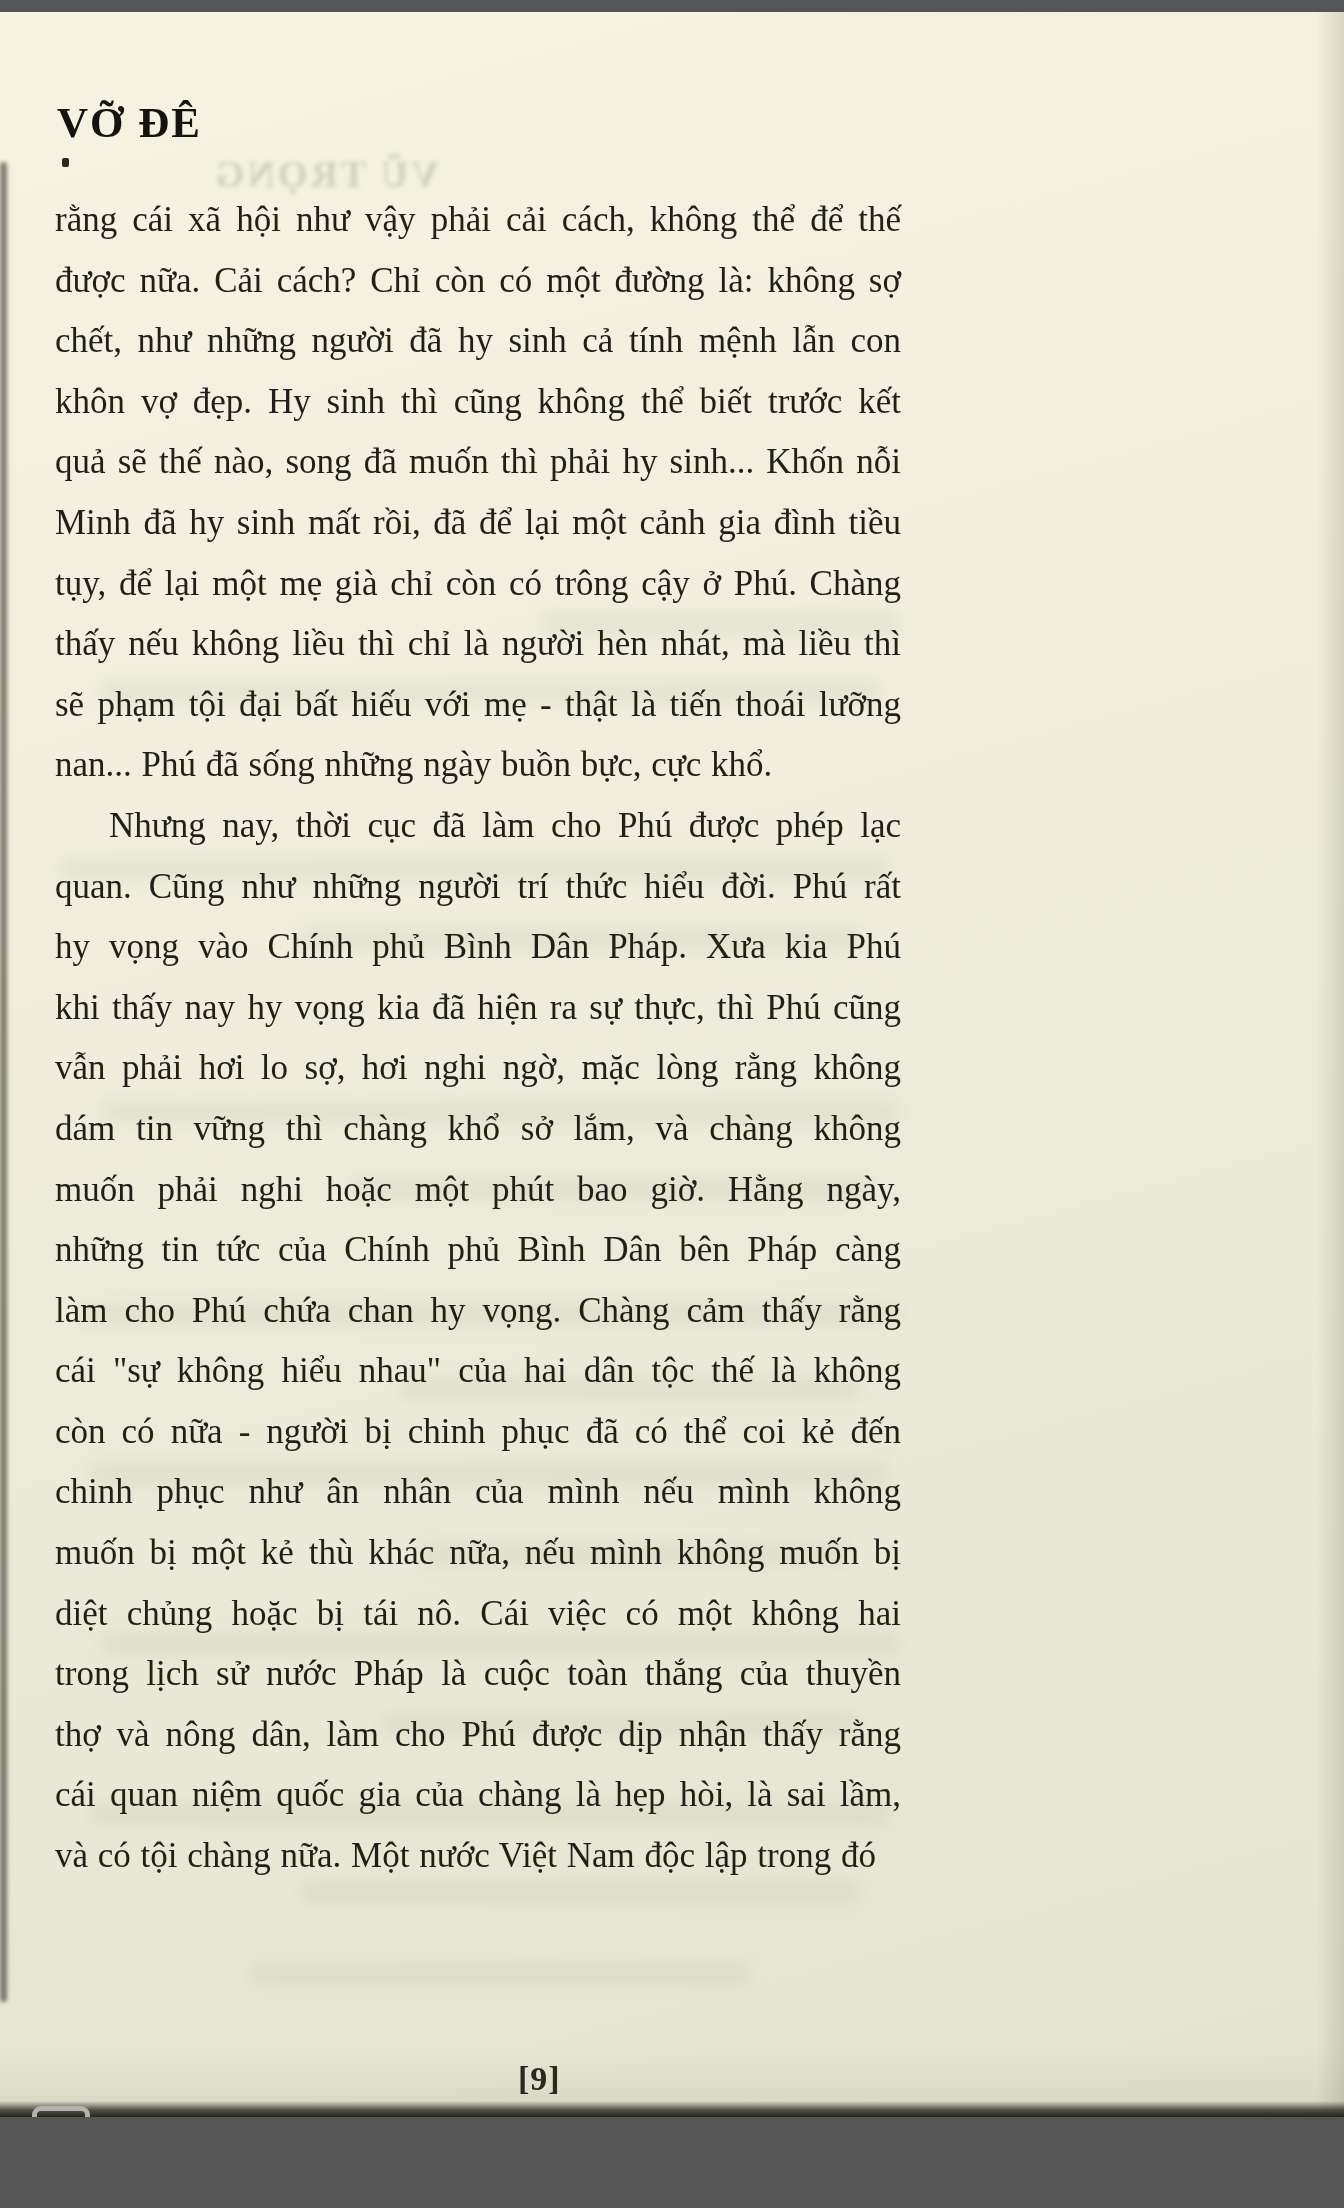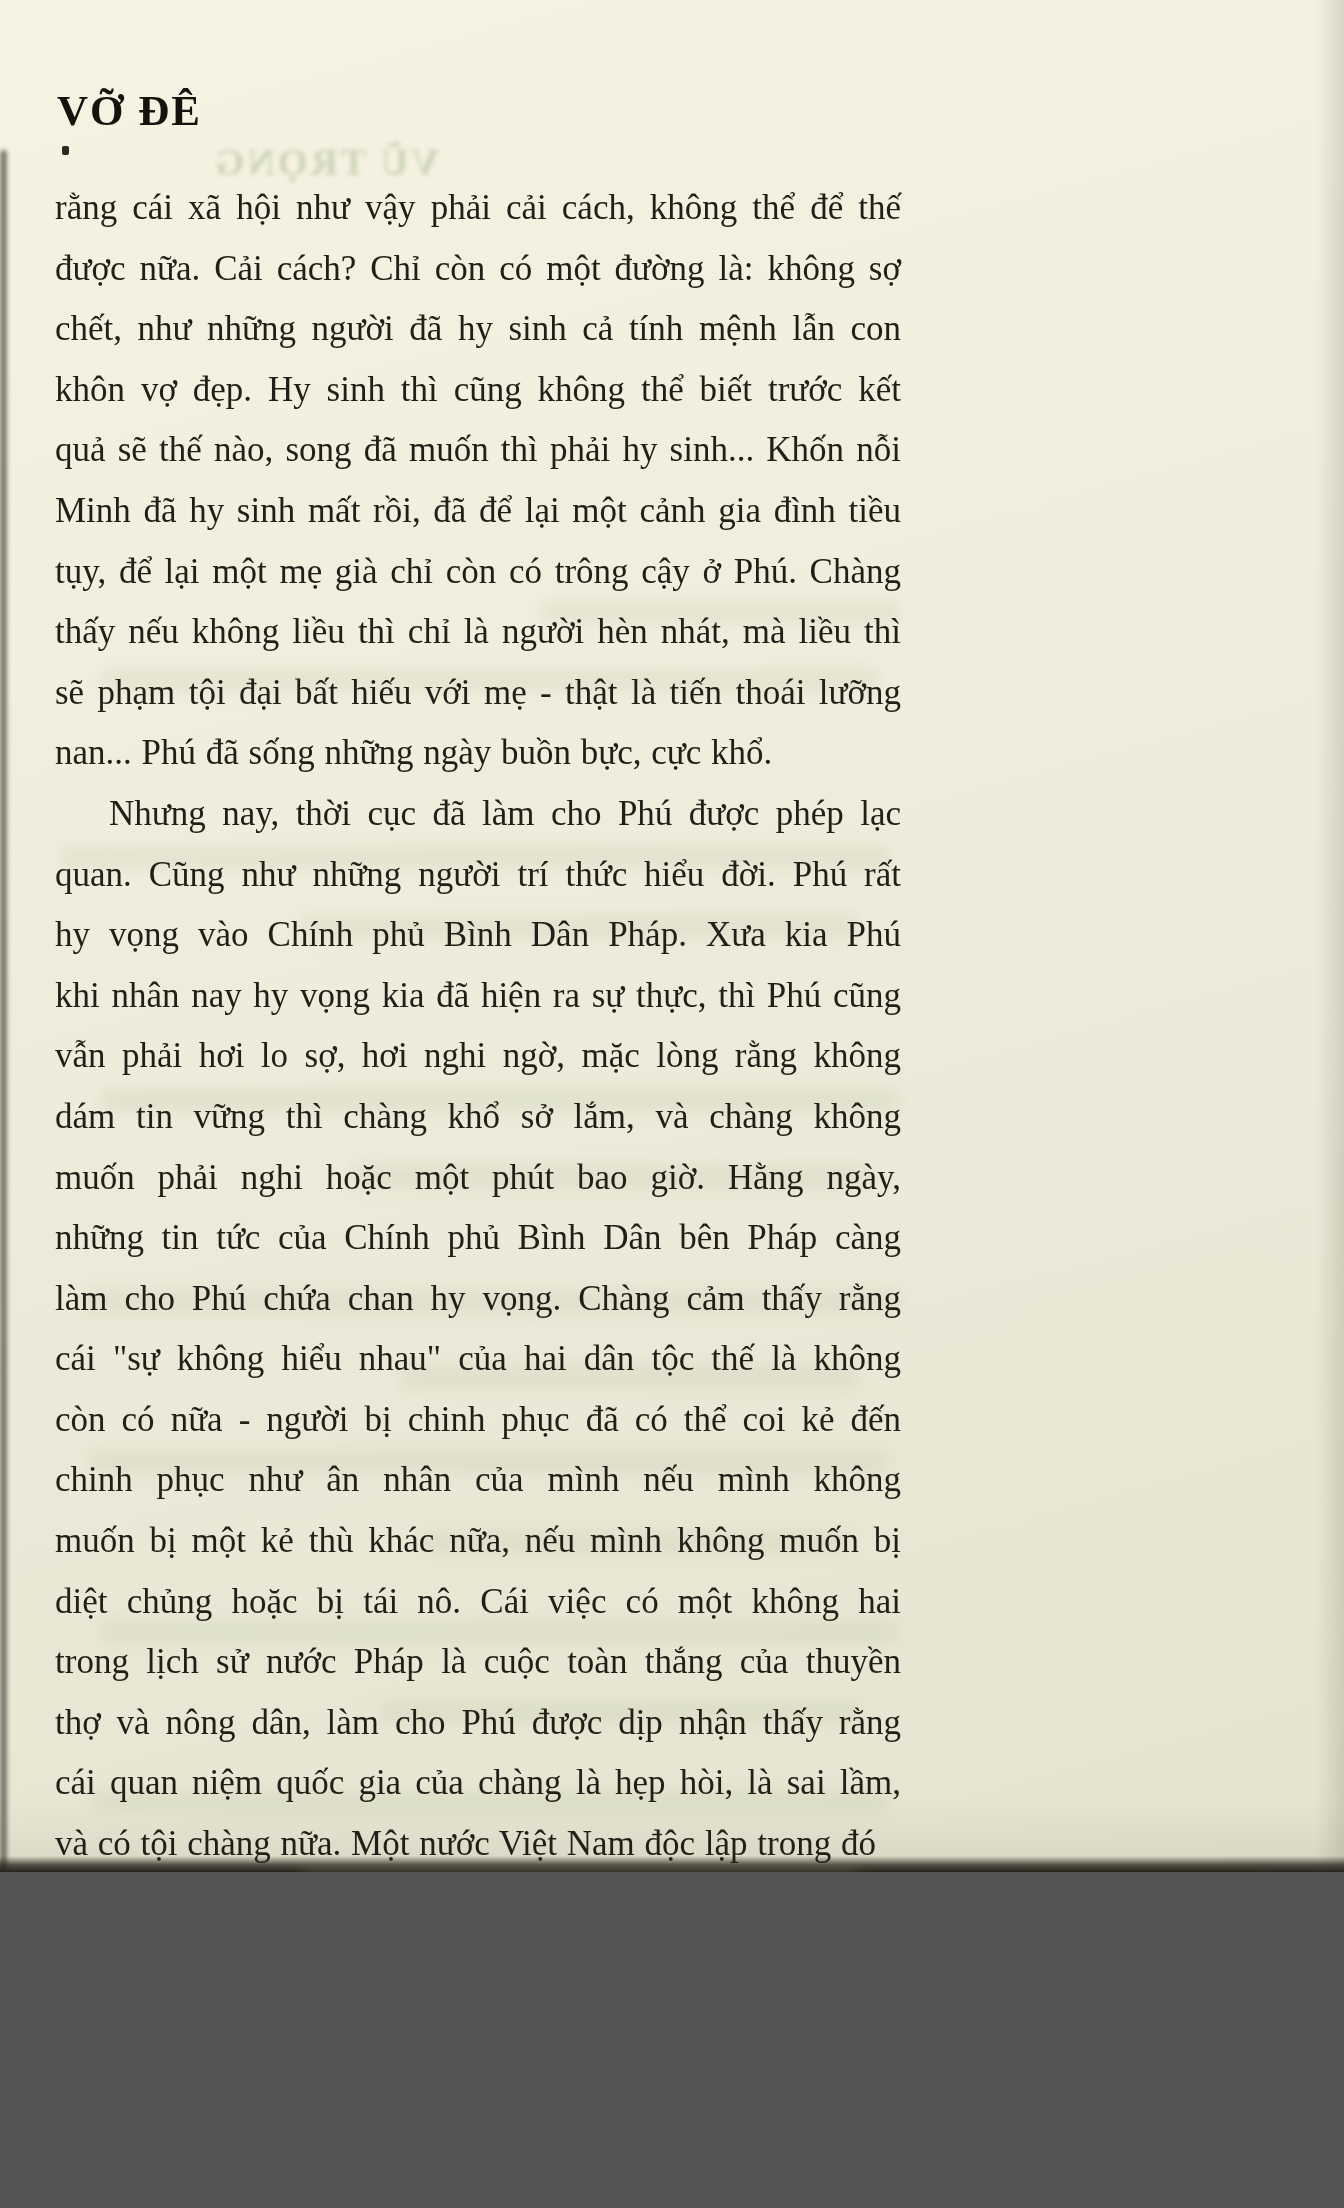--- a/index.html
+++ b/index.html
@@ -1,19 +1,19 @@
 <!DOCTYPE html>
 <html><head>
 <meta charset="utf-8">
 <style>
   html,body{margin:0;padding:0;background:#555;}
   .page{
     position:relative;
-    width:1344px;height:1872px;
-    margin:0 auto;
+    width:1344px;height:2105px;
+    margin:12px auto;
     overflow:hidden;
     background:
       linear-gradient(165deg, #f6f3e3 0%, #f1eedd 35%, #ebe9d7 65%, #e7e6d2 88%, #e4e3cf 100%);
     font-family:"Liberation Serif", serif;
   }
   
   .edge-right{position:absolute;right:0;top:0;width:28px;height:100%;
     background:linear-gradient(90deg, rgba(110,108,88,0) 0%, rgba(105,103,84,0.20) 100%);}
   .edge-left{position:absolute;left:0;top:150px;width:7px;height:1840px;
     background:rgba(28,26,19,0.55);filter:blur(2px);border-radius:4px;}
@@ -119,21 +119,21 @@
       <div class="line">Minh đã hy sinh mất rồi, đã để lại một cảnh gia đình tiều</div>
       <div class="line">tụy, để lại một mẹ già chỉ còn có trông cậy ở Phú. Chàng</div>
       <div class="line">thấy nếu không liều thì chỉ là người hèn nhát, mà liều thì</div>
       <div class="line">sẽ phạm tội đại bất hiếu với mẹ - thật là tiến thoái lưỡng</div>
       <div class="line para-end">nan... Phú đã sống những ngày buồn bực, cực khổ.</div>
     </div>
     <div>
       <div class="line indent">Nhưng nay, thời cục đã làm cho Phú được phép lạc</div>
       <div class="line">quan. Cũng như những người trí thức hiểu đời. Phú rất</div>
       <div class="line">hy vọng vào Chính phủ Bình Dân Pháp. Xưa kia Phú</div>
-      <div class="line">khi nhân nay hy vọng kia đã hiện ra sự thực, thì Phú cũng</div>
+      <div class="line">khi thấy nay hy vọng kia đã hiện ra sự thực, thì Phú cũng</div>
       <div class="line">vẫn phải hơi lo sợ, hơi nghi ngờ, mặc lòng rằng không</div>
       <div class="line">dám tin vững thì chàng khổ sở lắm, và chàng không</div>
       <div class="line">muốn phải nghi hoặc một phút bao giờ. Hằng ngày,</div>
       <div class="line">những tin tức của Chính phủ Bình Dân bên Pháp càng</div>
       <div class="line">làm cho Phú chứa chan hy vọng. Chàng cảm thấy rằng</div>
       <div class="line">cái "sự không hiểu nhau" của hai dân tộc thế là không</div>
       <div class="line">còn có nữa - người bị chinh phục đã có thể coi kẻ đến</div>
       <div class="line">chinh phục như ân nhân của mình nếu mình không</div>
       <div class="line">muốn bị một kẻ thù khác nữa, nếu mình không muốn bị</div>
       <div class="line">diệt chủng hoặc bị tái nô. Cái việc có một không hai</div>

